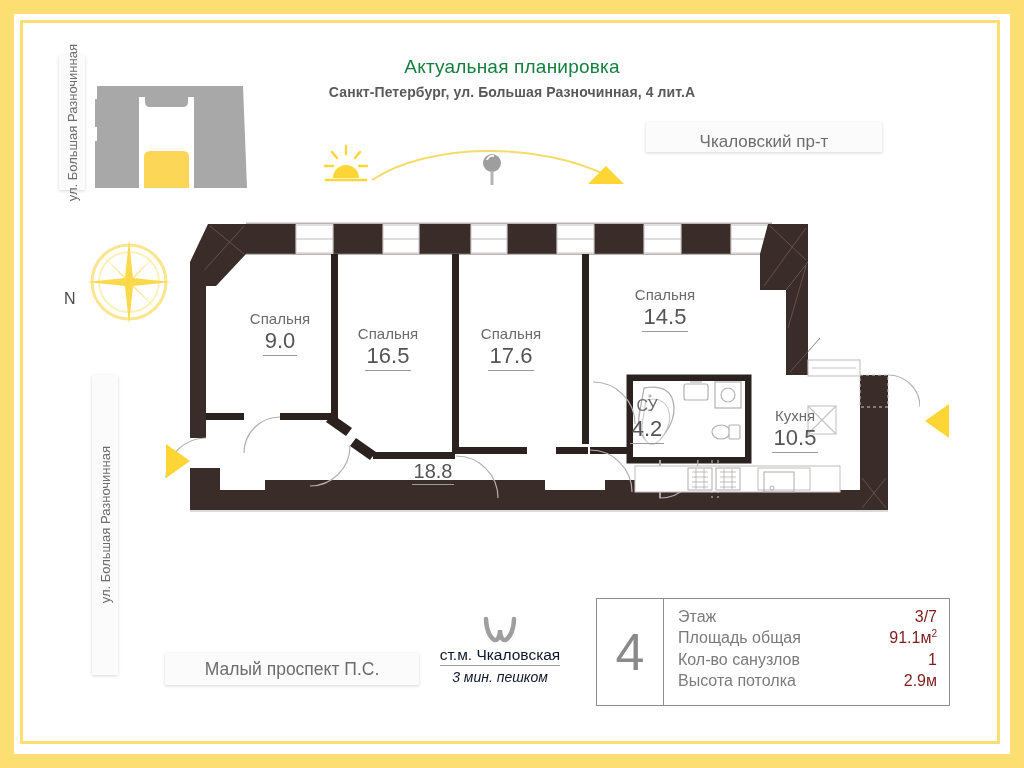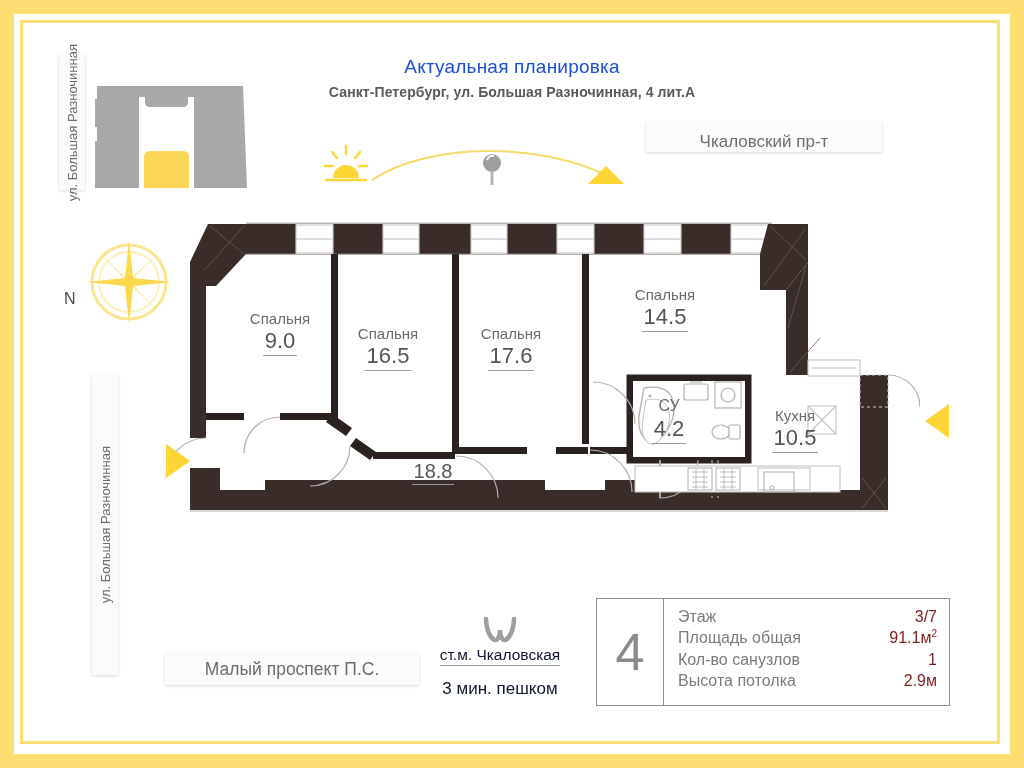--- a/index.html
+++ b/index.html
@@ -11,21 +11,21 @@
   }
   #root{position:relative;width:1024px;height:768px;}
 
   
   .frame-outer{position:absolute;left:0;top:0;width:1024px;height:768px;background:#fcde72;}
   .frame-white{position:absolute;left:14px;top:14px;width:996px;height:740px;background:#ffffff;}
   .frame-line{position:absolute;left:20px;top:20px;width:980px;height:724px;border:3px solid #fcde72;box-sizing:border-box;}
   .canvas{position:absolute;left:26px;top:26px;width:968px;height:712px;background:#ffffff;overflow:hidden;}
 
   
-  .title1{position:absolute;left:0;width:1024px;top:56px;text-align:center;font-size:19px;color:#1d4ed8;letter-spacing:.2px;}
+  .title1{position:absolute;left:0;width:1024px;top:56px;text-align:center;font-size:19px;color:#15803d;letter-spacing:.2px;}
   .title2{position:absolute;left:0;width:1024px;top:84px;text-align:center;font-size:14px;font-weight:bold;color:#595959;letter-spacing:.1px;}
 
   
   .street-pill{
     position:absolute;background:#fbfbfb;color:#6d6d6d;
     box-shadow:0 1px 3px rgba(0,0,0,.16);
     display:flex;align-items:center;justify-content:center;
   }
   .street-h{font-size:17px;padding:0 14px;height:30px;}
   .street-v{font-size:13px;}
@@ -52,21 +52,21 @@
   .rlabel .ra{font-size:22px;display:inline-block;line-height:1.25;border-bottom:1.6px solid #9a9a9a;padding:0 2px;color:#555;}
 
   
   .arrow{position:absolute;width:0;height:0;}
   .arrow.right{border-top:17px solid transparent;border-bottom:17px solid transparent;border-left:24px solid #fdd535;}
   .arrow.left{border-top:17px solid transparent;border-bottom:17px solid transparent;border-right:24px solid #fdd535;}
 
   
   .metro{position:absolute;left:410px;top:616px;width:180px;text-align:center;color:#0f172a;}
   .metro .mname{font-size:15.5px;border-bottom:1.3px solid #9c9c9c;display:inline-block;padding-bottom:1px;}
-  .metro .mtime{font-size:17px;display:block;margin-top:13px;}
+  .metro .mtime{font-size:14px;font-style:italic;display:block;margin-top:3px;}
 
   .infobox{position:absolute;left:596px;top:598px;width:354px;height:108px;border:1.6px solid #8d8d8d;box-sizing:border-box;display:flex;background:#fff;}
   .infobox .rooms{width:66px;display:flex;align-items:center;justify-content:center;font-size:52px;color:#8a8a8a;border-right:1.6px solid #8d8d8d;}
   .infobox .rows{flex:1;padding:7px 12px 7px 14px;display:flex;flex-direction:column;justify-content:flex-start;}
   .infobox .row{display:flex;justify-content:space-between;font-size:16px;color:#7b7b7b;line-height:1.32;}
   .infobox .row .v{color:#7f1d1d;}
   .infobox .row .v sup{font-size:10px;}
 </style>
 </head>
 <body>
@@ -335,21 +335,21 @@
   <div class="rlabel" style="left:456px;top:325px;width:110px;">
     <span class="rn">Спальня</span>
     <span class="ra">17.6</span>
   </div>
 
   <div class="rlabel" style="left:610px;top:286px;width:110px;">
     <span class="rn">Спальня</span>
     <span class="ra">14.5</span>
   </div>
 
-  <div class="rlabel" style="left:634px;top:397px;width:70px;">
+  <div class="rlabel" style="left:612px;top:397px;width:70px;">
     <span class="rn" style="font-style:normal;font-size:16px;">СУ</span>
     <span class="ra">4.2</span>
   </div>
 
   <div class="rlabel" style="left:740px;top:407px;width:110px;">
     <span class="rn">Кухня</span>
     <span class="ra">10.5</span>
   </div>
 
   <div class="rlabel" style="left:378px;top:459px;width:110px;">

